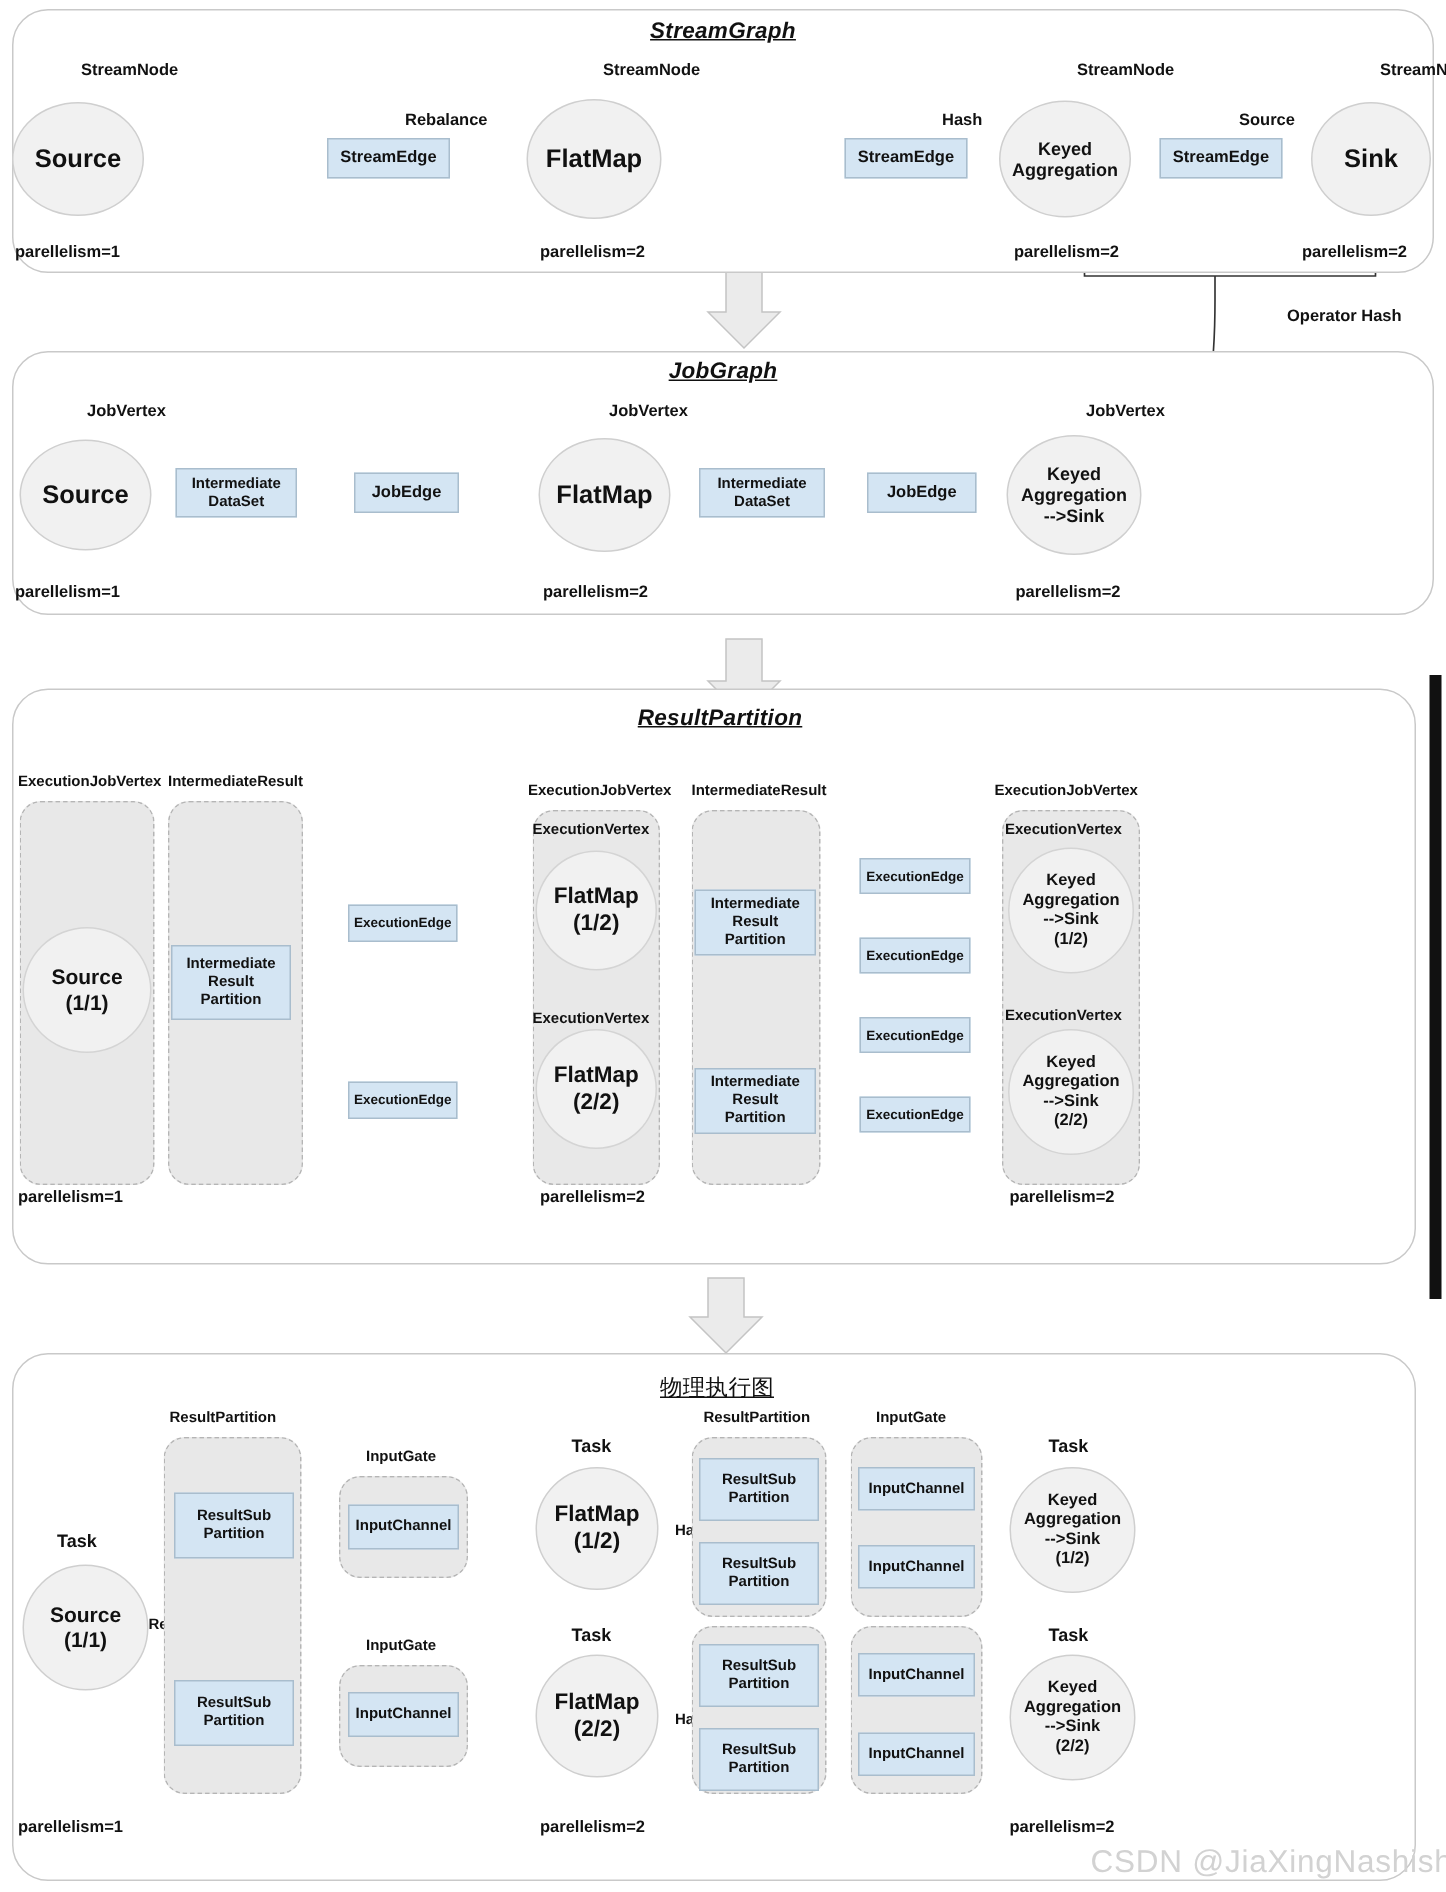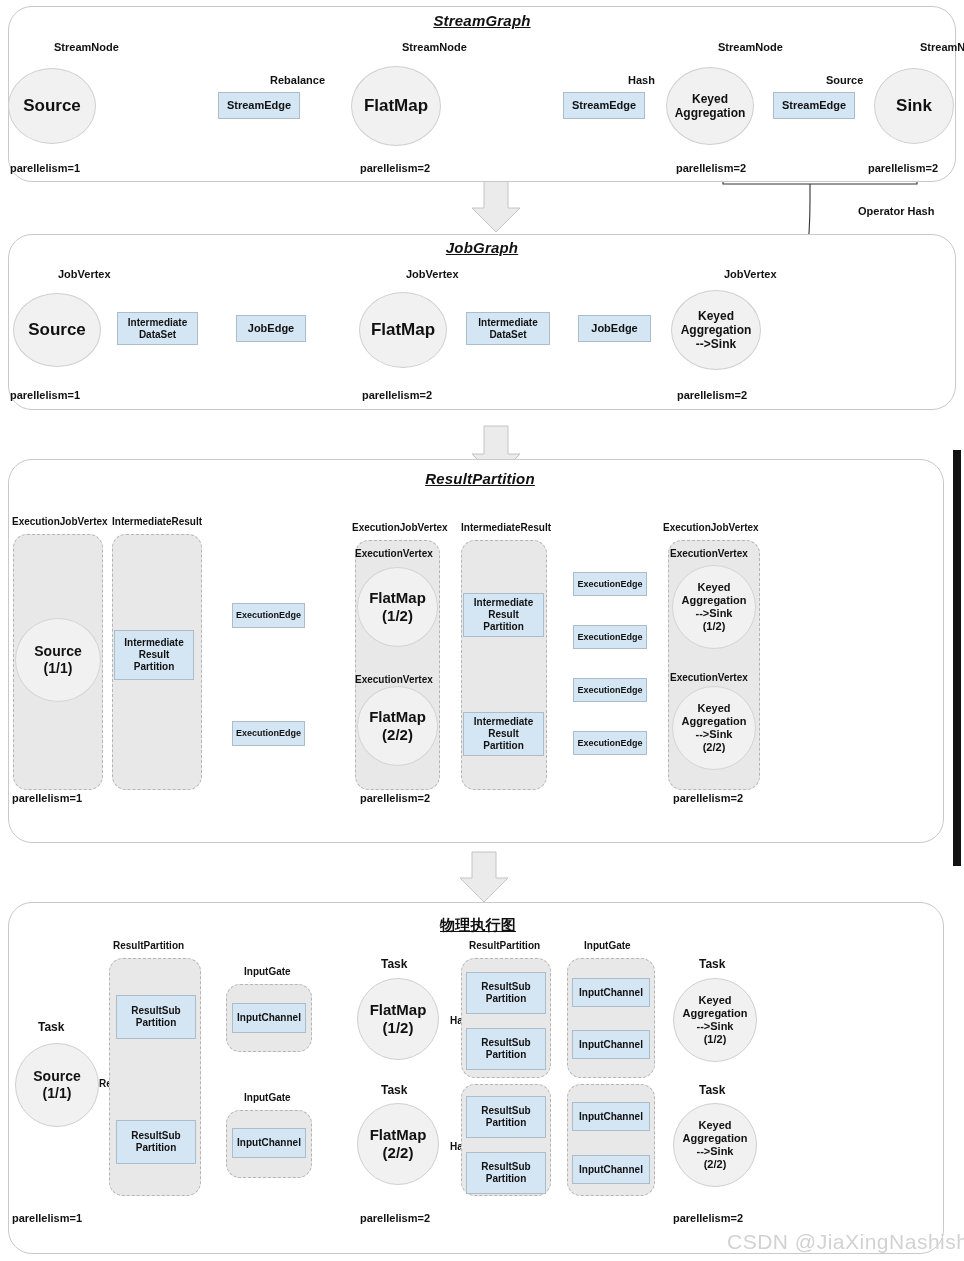--- a/index.html
+++ b/index.html
@@ -30,21 +30,21 @@
     position:absolute;
     text-align:center;
     font-weight:bold;
     font-style:italic;
     font-size:15px;
     color:#111;
     text-decoration:underline;
     white-space:nowrap;
     letter-spacing:.2px;
   }
-  .panel-title.cjk{font-style:normal;font-weight:bold;}
+  .panel-title.cjk{font-style:normal;font-weight:normal;}
   
   .circle{
     position:absolute;
     border-radius:50%;
     background:#f1f1f1;
     border:1px solid #cfcfcf;
     display:flex;align-items:center;justify-content:center;
     text-align:center;
     font-weight:bold;
     color:#111;

